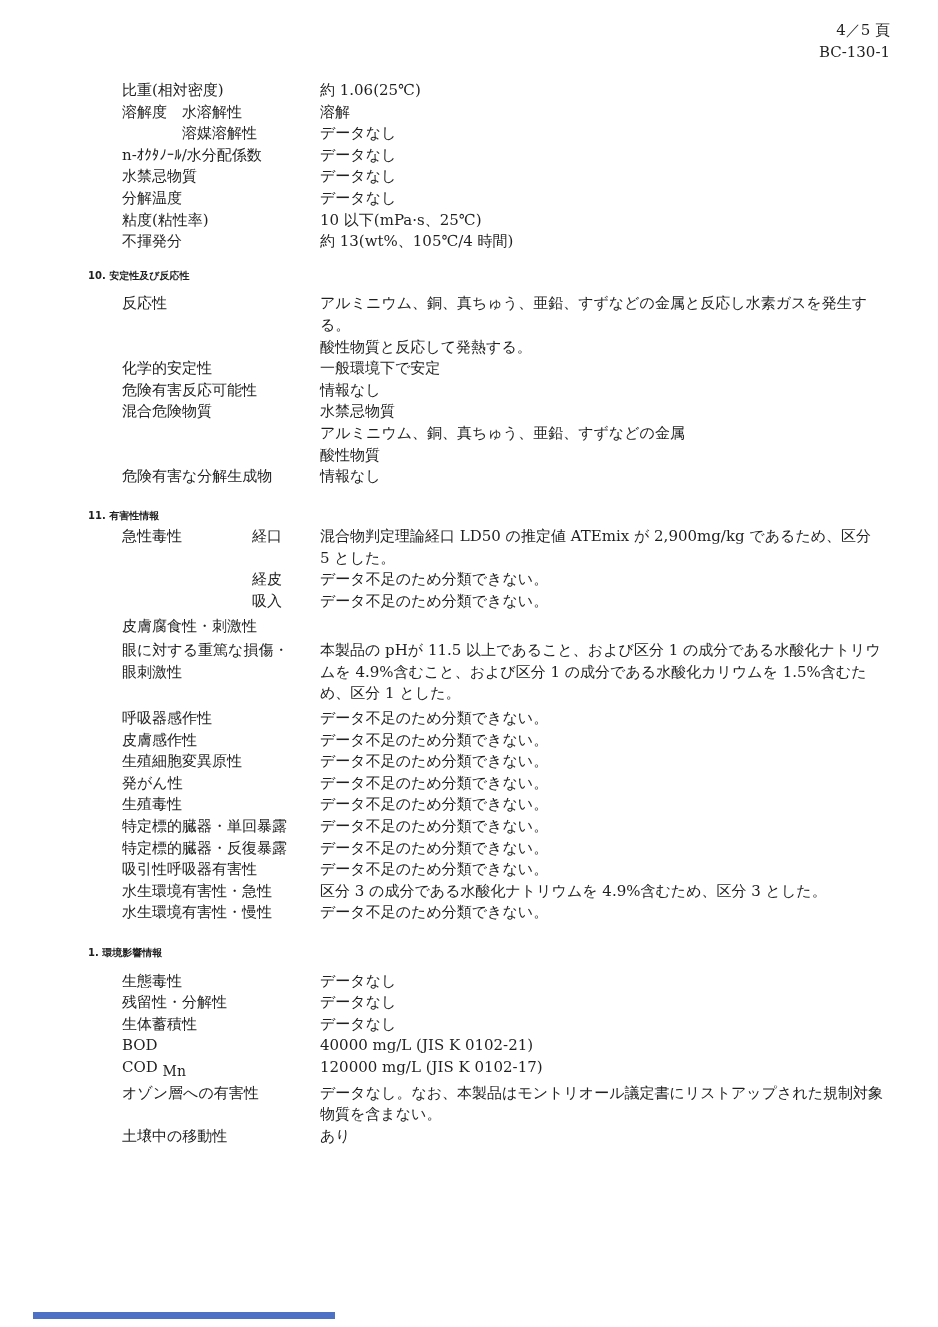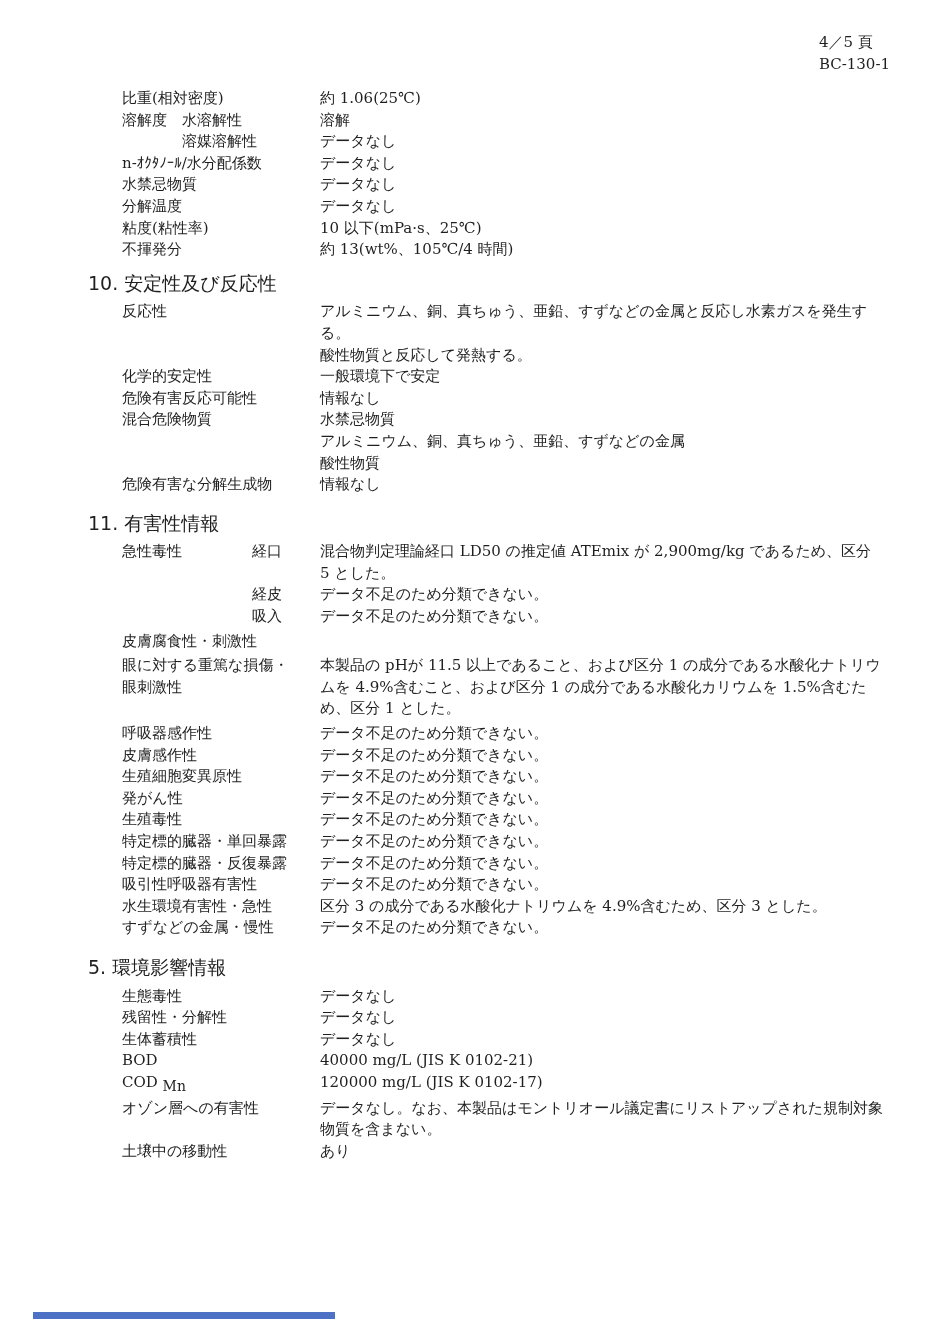--- a/index.html
+++ b/index.html
@@ -7,38 +7,39 @@
     position:relative;
     width:938px;height:1327px;
     background:#ffffff;
     font-family:"DejaVu Serif","Liberation Serif",serif;
     font-size:15px;
     line-height:21.6px;
     color:#1f1f1f;
     overflow:hidden;
   }
   .page-header{
-    position:absolute;top:32px;right:48px;
+    position:absolute;top:20px;right:48px;
+    text-align:right;
   }
   .content{
-    position:absolute;top:88px;left:122px;right:48px;
+    position:absolute;top:80px;left:122px;right:48px;
   }
   .row{display:flex;align-items:flex-start;}
   .row .label{width:198px;flex:0 0 198px;white-space:pre-line;}
   .row .label-narrow{width:130px;flex:0 0 130px;}
   .row .sublabel{width:68px;flex:0 0 68px;}
   .row .value{flex:1 1 auto;white-space:pre-line;}
   .section-heading{
     font-family:"DejaVu Sans","Liberation Sans",sans-serif;
-    font-weight:normal;
-    font-size:19px;
+    font-weight:bold;
+    font-size:10px;
     margin-left:-34px;
   }
   .h10{margin-top:12px;margin-bottom:7px;}
-  .h11{margin-top:17px;margin-bottom:7px;}
+  .h11{margin-top:17px;}
   .h12{margin-top:18px;margin-bottom:7px;}
   .gap-sm{margin-top:3px;}
   sub{font-size:14px;}
   .footer-bar{
     position:absolute;
     left:33px;top:1312px;
     width:302px;height:7px;
     background:#4d71c4;
   }
 </style>
@@ -175,26 +176,26 @@
       </div>
       <div class="row">
         <div class="label">吸引性呼吸器有害性</div>
         <div class="value">データ不足のため分類できない。</div>
       </div>
       <div class="row">
         <div class="label">水生環境有害性・急性</div>
         <div class="value">区分 3 の成分である水酸化ナトリウムを 4.9%含むため、区分 3 とした。</div>
       </div>
       <div class="row">
-        <div class="label">すずなどの金属・慢性</div>
-        <div class="value">データ不足のため分類できない。</div>
-      </div>
-    </div>
-
-    <div class="section-heading h12">5. 環境影響情報</div>
+        <div class="label">水生環境有害性・慢性</div>
+        <div class="value">データ不足のため分類できない。</div>
+      </div>
+    </div>
+
+    <div class="section-heading h12">1. 環境影響情報</div>
     <div>
       <div class="row">
         <div class="label">生態毒性</div>
         <div class="value">データなし</div>
       </div>
       <div class="row">
         <div class="label">残留性・分解性</div>
         <div class="value">データなし</div>
       </div>
       <div class="row">

